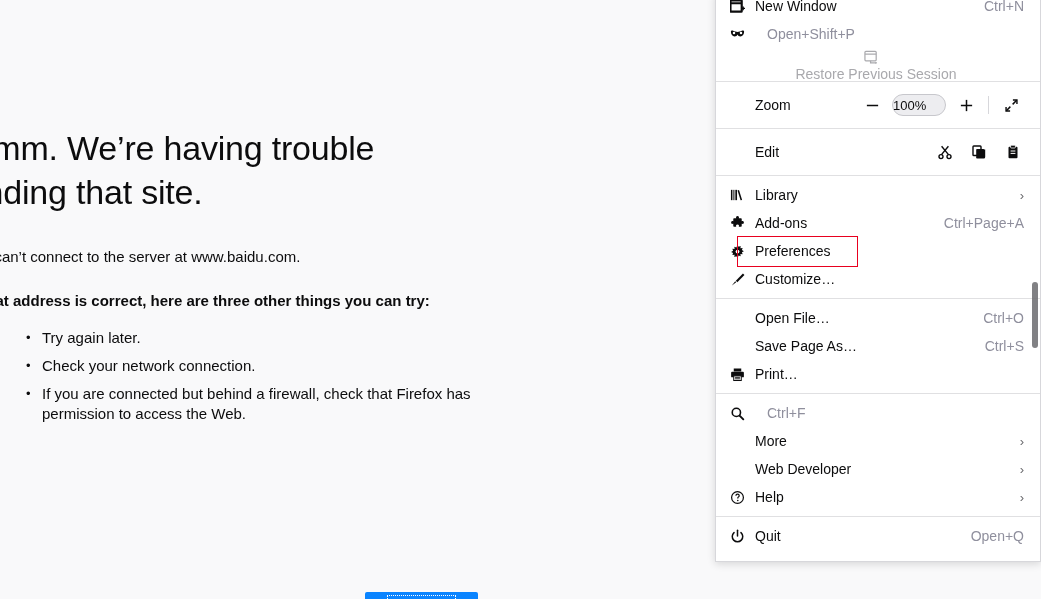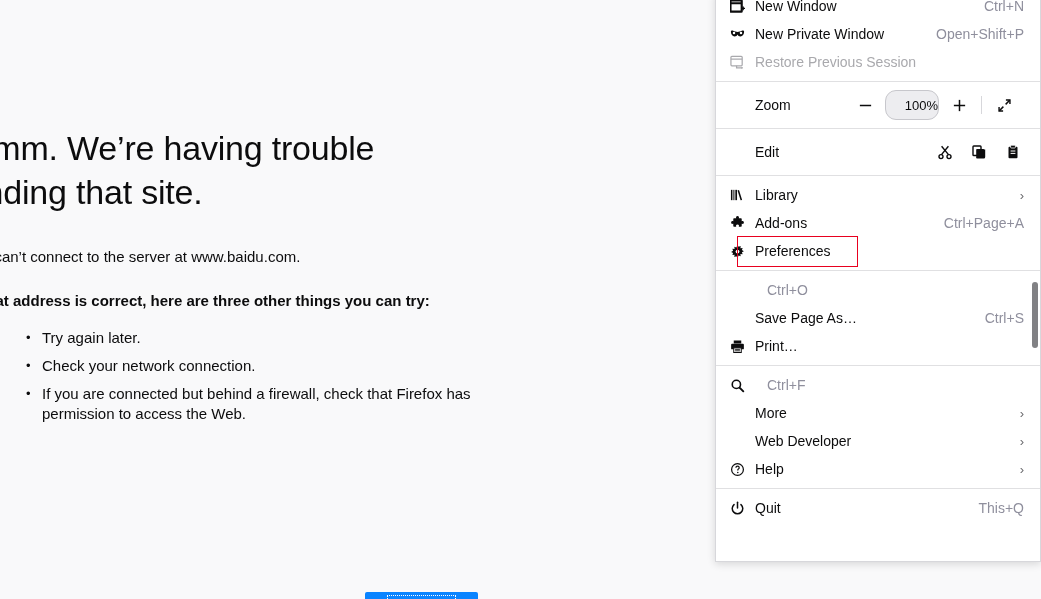--- a/index.html
+++ b/index.html
@@ -114,21 +114,21 @@
     position: relative;
     display: flex;
     align-items: center;
     height: 28px;
     padding: 0 16px 0 12px;
     font-size: 14px;
     color: #0c0c0d;
     cursor: default;
     user-select: none;
   }
-  .menu-item.disabled { color: #a9a9ad; }
+  .menu-item.disabled { color: #a9a9ad; flex-direction: column; }
   .menu-item .ic {
     width: 18px; height: 16px;
     margin-right: 9px;
     flex: 0 0 18px;
     display: flex; align-items: center; justify-content: center;
   }
   .menu-item .ic.blank { }
   .menu-item .lbl { flex: 1 1 auto; white-space: nowrap; }
   .menu-item .sc {
     color: #8f8f9d;
@@ -145,41 +145,41 @@
     height: 1px;
     background: #e0e0e2;
     margin: 5px 0;
   }
 
   
   .zoom-row {
     display: flex;
     align-items: center;
     height: 36px;
-    padding: 0 20px 0 12px;
+    padding: 0 13px 0 12px;
     font-size: 14px;
     color: #0c0c0d;
   }
   .zoom-row .ic { width: 18px; margin-right: 9px; flex: 0 0 18px; }
   .zoom-row .lbl { flex: 1 1 auto; }
   .zoom-ctrls { display: flex; align-items: center; gap: 0px; }
   .zbtn {
     width: 32px; height: 28px;
     display: flex; align-items: center; justify-content: center;
     cursor: pointer;
     color: #0c0c0d;
   }
   .zbtn svg { display: block; }
   .zpill {
     min-width: 54px;
-    height: 30px;
+    height: 22px;
     border: 1px solid #c7c7cc;
     border-radius: 11px;
     background: #ededf0;
-    display: flex; align-items: center; justify-content: flex-end;
+    display: flex; align-items: center; justify-content: flex-start;
     font-size: 13px;
     color: #0c0c0d;
     cursor: pointer;
     margin: 0 4px;
   }
   .zdiv {
     width: 1px; height: 18px; background: #d7d7db; margin: 0 6px;
   }
 
   
@@ -269,21 +269,20 @@
     </div>
 
     <div class="menu-item">
       <span class="ic">
         <svg width="17" height="11" viewBox="0 0 18 10">
             <path d="M2 2.2C2 1 3 .6 4.5 1.1 6 1.6 7.6 2.4 9 2.4s3-.8 4.5-1.3C15 .6 16 1 16 2.2c0 2.8-1.6 5-3.9 5-1.6 0-2.6-1-3.1-2.1-.5 1.1-1.5 2.1-3.1 2.1C3.6 7.2 2 5 2 2.2z" fill="currentColor"></path>
             <circle cx="5.3" cy="3.5" r="1.35" fill="#fff"></circle>
             <circle cx="12.7" cy="3.5" r="1.35" fill="#fff"></circle>
           </svg>
       </span>
-      <span class="lbl">New Private Window</span>
       <span class="sc">Open+Shift+P</span>
     </div>
 
     <div class="menu-item disabled">
       <span class="ic">
         <svg width="15" height="15" viewBox="0 0 16 16">
             <rect x="1" y="1.5" width="12" height="10" rx="1" fill="none" stroke="currentColor" stroke-width="1.3"></rect>
             <path d="M1 4.4h12" stroke="currentColor" stroke-width="1.3"></path>
             <path d="M7 11.5v2.2h6.5" fill="none" stroke="currentColor" stroke-width="1.3"></path>
             <path d="M12.2 12.4l1.6 1.3-1.6 1.2z" fill="currentColor"></path>
@@ -381,25 +380,35 @@
     <div class="menu-item">
       <span class="ic">
         <svg width="15" height="15" viewBox="0 0 16 16">
             <path d="M8 .8l1.1 2.1 2.3-.8-.3 2.4 2.4-.3-.8 2.3 2.1 1.1-2.1 1.1.8 2.3-2.4-.3.3 2.4-2.3-.8L8 15.2l-1.1-2.1-2.3.8.3-2.4-2.4.3.8-2.3L1.2 8.4l2.1-1.1-.8-2.3 2.4.3-.3-2.4 2.3.8z" fill="currentColor"></path>
             <circle cx="8" cy="8" r="2" fill="#fff"></circle>
           </svg>
       </span>
       <span class="lbl">Preferences</span>
     </div>
 
-
-    <div class="sep"></div>
-
-    <div class="menu-item">
-      <span class="ic blank"></span>
+    <div class="menu-item">
+      <span class="ic">
+        <svg width="15" height="15" viewBox="0 0 16 16">
+            <path d="M13.8 1.6L6.2 9.2l1.6 1.6 7.6-7.6z" fill="currentColor"></path>
+            <path d="M5.6 9.8L2 14.4l4.6-3.6z" fill="currentColor"></path>
+          </svg>
+      </span>
+      <span class="lbl">Customize…</span>
+    </div>
+
+    <div class="sep"></div>
+
+    <div class="menu-item">
+      <span class="ic blank"></span>
+      <span class="lbl">Open File…</span>
       <span class="sc">Ctrl+O</span>
     </div>
 
     <div class="menu-item">
       <span class="ic blank"></span>
       <span class="lbl">Save Page As…</span>
       <span class="sc">Ctrl+S</span>
     </div>
 
     <div class="menu-item">
@@ -453,21 +462,21 @@
     <div class="sep"></div>
 
     <div class="menu-item">
       <span class="ic">
         <svg width="15" height="15" viewBox="0 0 16 16">
             <path d="M4.3 3.8a5.6 5.6 0 107.4 0" fill="none" stroke="currentColor" stroke-width="1.6" stroke-linecap="round"></path>
             <path d="M8 1.3v6.1" stroke="currentColor" stroke-width="1.6" stroke-linecap="round"></path>
           </svg>
       </span>
       <span class="lbl">Quit</span>
-      <span class="sc">This+Q</span>
+      <span class="sc">Open+Q</span>
     </div>
 
     <div class="hl-box"></div>
 
     <div class="vscroll">
       <div class="vthumb"></div>
     </div>
 
   </div>
 </div>

